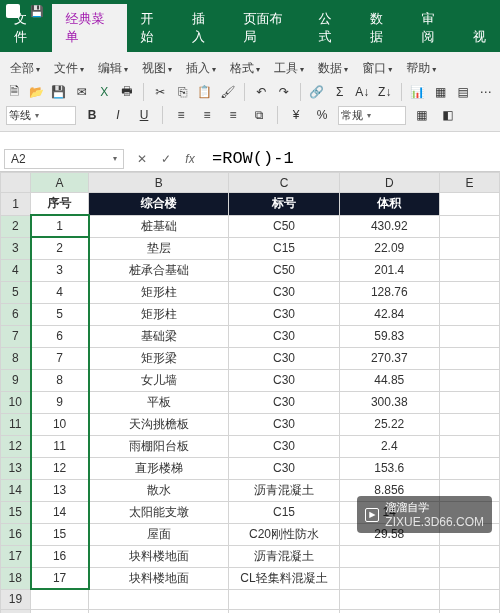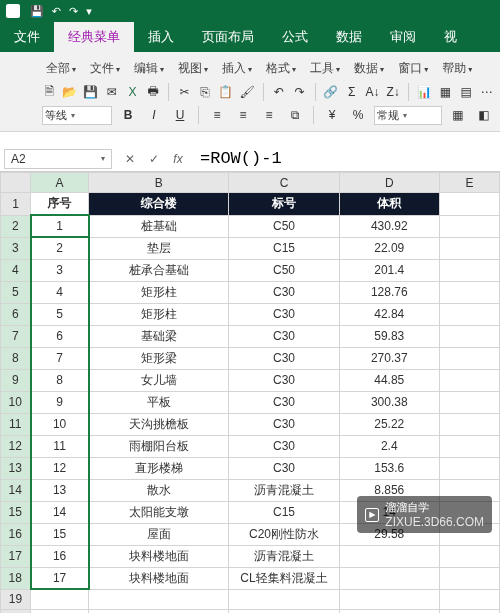--- a/index.html
+++ b/index.html
@@ -10,32 +10,32 @@
 .titlebar .icon { width: 14px; height: 14px; background: #fff; border-radius: 2px; }
 .titlebar .qat { display: flex; gap: 8px; align-items: center; font-size: 11px; }
 
 
 .tabs { background: #0c6b3d; display: flex; align-items: flex-end; height: 30px; }
 .tab { padding: 6px 14px; color: #fff; font-size: 13px; cursor: pointer; }
 .tab.active { background: #f1f1f1; color: #a21caf; }
 
 
 .ribbon { background: #f1f1f1; border-bottom: 1px solid #d4d4d4; padding: 4px 6px; }
-.ribbon-row { display: flex; align-items: center; gap: 6px; padding: 2px 0; flex-wrap: nowrap; overflow: hidden; margin-left: 36px; }
+.ribbon-row { display: flex; align-items: center; gap: 6px; padding: 2px 0; flex-wrap: nowrap; overflow: hidden; }
 .menu-item { font-size: 12px; color: #444; padding: 2px 4px; cursor: pointer; white-space: nowrap; }
 .menu-item .caret { font-size: 8px; margin-left: 2px; }
 .ribbon-icon { width: 18px; height: 18px; display: inline-flex; align-items: center; justify-content: center; font-size: 12px; cursor: pointer; }
 .sep { width: 1px; height: 18px; background: #ccc; margin: 0 2px; }
 .dropdown { border: 1px solid #ccc; background: #fff; padding: 1px 2px; font-size: 11px; display: flex; align-items: center; gap: 4px; cursor: pointer; }
 .dropdown .caret { font-size: 8px; color: #666; }
 .fmt-btn { width: 20px; height: 20px; display: inline-flex; align-items: center; justify-content: center; font-size: 12px; cursor: pointer; border: 1px solid transparent; }
 
 
 .formula-area { display: flex; align-items: center; border-bottom: 1px solid #ccc; height: 26px; background: #fff; margin-top: 14px; }
-.namebox { width: 108px; border: 1px solid #ccc; padding: 2px 6px; font-size: 12px; margin-left: 4px; display: flex; justify-content: space-between; align-items: center; }
+.namebox { width: 120px; border: 1px solid #ccc; padding: 2px 6px; font-size: 12px; margin-left: 4px; display: flex; justify-content: space-between; align-items: center; }
 .namebox .caret { font-size: 8px; color: #666; }
 .fb-btns { display: flex; gap: 4px; margin: 0 8px; align-items: center; }
 .fb-btn { width: 20px; height: 20px; display: flex; align-items: center; justify-content: center; font-size: 12px; color: #666; cursor: pointer; }
 .fb-input { flex: 1; border: none; font-size: 17px; padding: 2px 4px; outline: none; font-family: Liberation Mono, monospace; }
 
 
 .grid { border-collapse: collapse; width: 100%; table-layout: fixed; }
 .grid th, .grid td { border: 1px solid #d4d4d4; font-size: 12px; padding: 2px 4px; height: 20px; text-align: center; overflow: hidden; white-space: nowrap; }
 .grid .colhead { background: #e6e6e6; color: #333; font-weight: normal; }
 .grid .colhead.active { background: #d2e8d8; }
@@ -65,20 +65,21 @@
     <span>💾</span>
     <span>↶</span>
     <span>↷</span>
     <span>▾</span>
   </div>
 </div>
 
 <div class="tabs">
   <div class="tab">文件</div>
   <div class="tab active">经典菜单</div>
+  <div class="tab">开始</div>
   <div class="tab">插入</div>
   <div class="tab">页面布局</div>
   <div class="tab">公式</div>
   <div class="tab">数据</div>
   <div class="tab">审阅</div>
   <div class="tab">视</div>
 </div>
 
 <div class="ribbon">
   <div class="ribbon-row">

